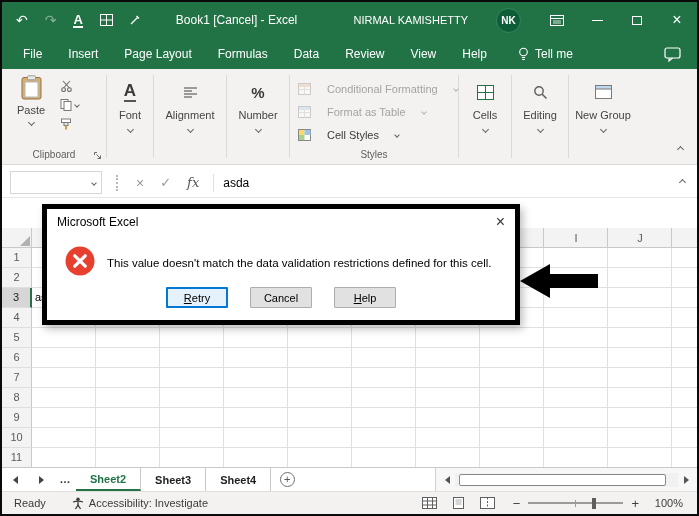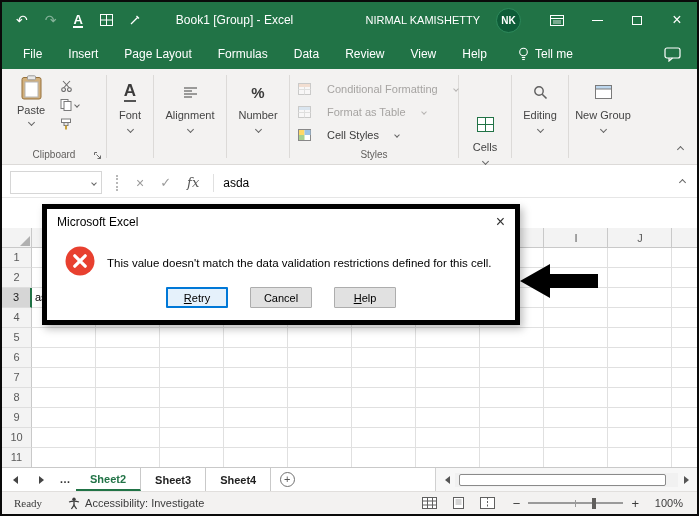--- a/index.html
+++ b/index.html
@@ -8,21 +8,21 @@
   .window { position:relative; width:699px; height:516px; background:#fff; border:2px solid #0a0a0a; overflow:hidden; }
 
   
   .titlebar { position:absolute; left:0; top:0; right:0; height:36px; background:#217346; display:flex; align-items:center; color:#fff; }
   .qat { display:flex; align-items:center; gap:17px; padding-left:14px; }
   .qicon { font-size:14px; line-height:1; color:#fff; display:flex; align-items:center; }
   .qicon.dim { opacity:.45; }
   .qicon.ua { font-size:13px; font-weight:bold; border-bottom:2px solid #fff; }
   .tb-title { margin-left:36px; font-size:12px; white-space:nowrap; }
   .tb-spacer { flex:1; }
-  .tb-user { font-size:11px; white-space:nowrap; margin-right:16px; }
+  .tb-user { font-size:11px; white-space:nowrap; margin-right:28px; }
   .tb-avatar { width:25px; height:25px; border-radius:50%; background:#0e5c38; border:1px solid #2f8a5c; color:#fff; font-size:10px; font-weight:bold; display:flex; align-items:center; justify-content:center; margin-right:16px;text-align:center; }
   .tb-btn { width:40px; height:36px; display:flex; align-items:center; justify-content:center; }
   .tb-min-glyph { width:11px; height:1px; background:#fff; }
   .tb-max-glyph { width:10px; height:9px; border:1px solid #fff; }
   .tb-close-glyph { font-size:16px; line-height:1; }
 
   
   .tabbar { position:absolute; left:0; top:36px; right:0; height:31px; background:#217346; display:flex; align-items:stretch; padding-left:8px; }
   .rtab { display:flex; align-items:center; padding:0 13px; font-size:12px; color:#fff; white-space:nowrap; }
   .rtab.active { background:#f3f2f1; color:#217346; font-weight:bold; }
@@ -34,21 +34,21 @@
   .rgsep { width:1px; background:#dcdad8; margin:6px 0; }
   .rg { position:relative; height:100%; }
   .rg-clipboard { width:104px; }
   .paste-btn { position:absolute; left:8px; top:6px; width:42px; display:flex; flex-direction:column; align-items:center; gap:4px; }
   .big-lbl { font-size:11px; color:#444; }
   .clip-smalls { position:absolute; left:58px; top:11px; display:flex; flex-direction:column; gap:7px; }
   .smallbtn { display:flex; align-items:center; gap:3px; }
   .grp-label { position:absolute; bottom:4px; left:0; right:0; text-align:center; font-size:10px; color:#605e5c; }
   .launcher { position:absolute; right:4px; bottom:4px; display:flex; }
   .collapsed { display:flex; flex-direction:column; align-items:center; padding-top:10px; }
-  .w46{width:46px;} .w72{width:72px;} .w62{width:62px;} .w52{width:52px;justify-content:flex-end;} .w56{width:56px;} .w68{width:68px;}
+  .w46{width:46px;} .w72{width:72px;} .w62{width:62px;} .w52{width:52px;} .w56{width:56px;} .w68{width:68px;}
   .icon-slot { height:26px; display:flex; align-items:center; justify-content:center; }
   .clabel { font-size:11px; color:#444; margin-top:4px; white-space:nowrap; }
   .collapsed .chev { margin-top:6px; }
   .cicon-a { font-size:17px; font-weight:bold; color:#3b3b3b; border-bottom:2px solid #555; line-height:1.1; }
   .cicon-pct { font-size:15px; color:#3b3b3b; font-weight:bold; }
   .rg-styles { width:168px; padding:8px 0 0 8px; }
   .style-item { display:flex; align-items:center; gap:16px; height:23px; font-size:11px; color:#3b3b3b; white-space:nowrap; }
   .style-item .stext { color:#3b3b3b; }
   .style-item.disabled .stext { color:#a6a4a2; }
   .style-item.disabled svg { opacity:.45; }
@@ -119,21 +119,21 @@
   .stb-add { width:32px; display:flex; align-items:center; justify-content:center; }
   .stb-add span { width:15px; height:15px; border:1px solid #717171; border-radius:50%; display:flex; align-items:center; justify-content:center; font-size:11px; color:#555; line-height:1; }
   .hscroll { margin-left:auto; width:262px; display:flex; align-items:center; border-left:1px solid #d0d0d0; padding:0 3px; background:#f7f7f7; }
   .hs-btn { width:16px; display:flex; align-items:center; justify-content:center; }
   .hs-btn .tri-left { border-right-color:#555; } .hs-btn .tri-right { border-left-color:#555; }
   .hs-track { flex:1; height:14px; position:relative; background:#f1f1f1; }
   .hs-thumb { position:absolute; left:4px; right:12px; top:1px; height:12px; background:#fff; border:1px solid #8a8a8a; border-radius:2px; }
 
   
   .statusbar { position:absolute; left:0; top:489px; right:0; height:23px; background:#f3f2f1; border-top:1px solid #e1dfdd; display:flex; align-items:center; font-size:11px; color:#3b3b3b; }
-  .sb-ready { margin-left:12px;font-family:Liberation Serif, serif; }
+  .sb-ready { margin-left:12px; }
   .sb-acc-icon { margin-left:26px; display:flex; }
   .sb-acc { margin-left:5px; }
   .sb-spacer { flex:1; }
   .sb-view { margin-right:14px; display:flex; }
   .sb-zoomout { margin:0 8px 0 4px; font-size:13px; }
   .sb-slider { position:relative; width:95px; height:14px; }
   .sb-slider-track { position:absolute; left:0; right:0; top:6px; height:2px; background:#9a9a9a; }
   .sb-slider-notch { position:absolute; left:47px; top:4px; width:1px; height:7px; background:#9a9a9a; }
   .sb-slider-thumb { position:absolute; left:64px; top:2px; width:4px; height:11px; background:#605e5c; }
   .sb-zoomin { margin:0 10px 0 8px; font-size:13px; }
@@ -155,21 +155,21 @@
             <line x1="6.5" y1="0.5" x2="6.5" y2="11.5" stroke="#fff"></line>
             <line x1="0.5" y1="6" x2="12.5" y2="6" stroke="#fff"></line>
           </svg>
       </span>
       <span class="qicon">
         <svg width="10" height="10" viewBox="0 0 10 10">
             <path d="M1 9 L8 2 M6.5 1 L9 3.5" stroke="#fff" stroke-width="1.3" fill="none"></path>
           </svg>
       </span>
     </div>
-    <span class="tb-title">Book1  [Group] - Excel</span>
+    <span class="tb-title">Book1  [Cancel] - Excel</span>
     <div class="tb-spacer"></div>
     <span class="tb-user">NIRMAL KAMISHETTY</span>
     <div class="tb-avatar">NK</div>
     <div class="tb-btn">
       <svg width="14" height="11" viewBox="0 0 14 11">
           <rect x="0.5" y="0.5" width="13" height="10" fill="none" stroke="#fff"></rect>
           <line x1="0.5" y1="3.5" x2="13.5" y2="3.5" stroke="#fff"></line>
           <line x1="3" y1="6" x2="11" y2="6" stroke="#fff" opacity=".8"></line>
           <line x1="3" y1="8" x2="11" y2="8" stroke="#fff" opacity=".8"></line>
         </svg>

